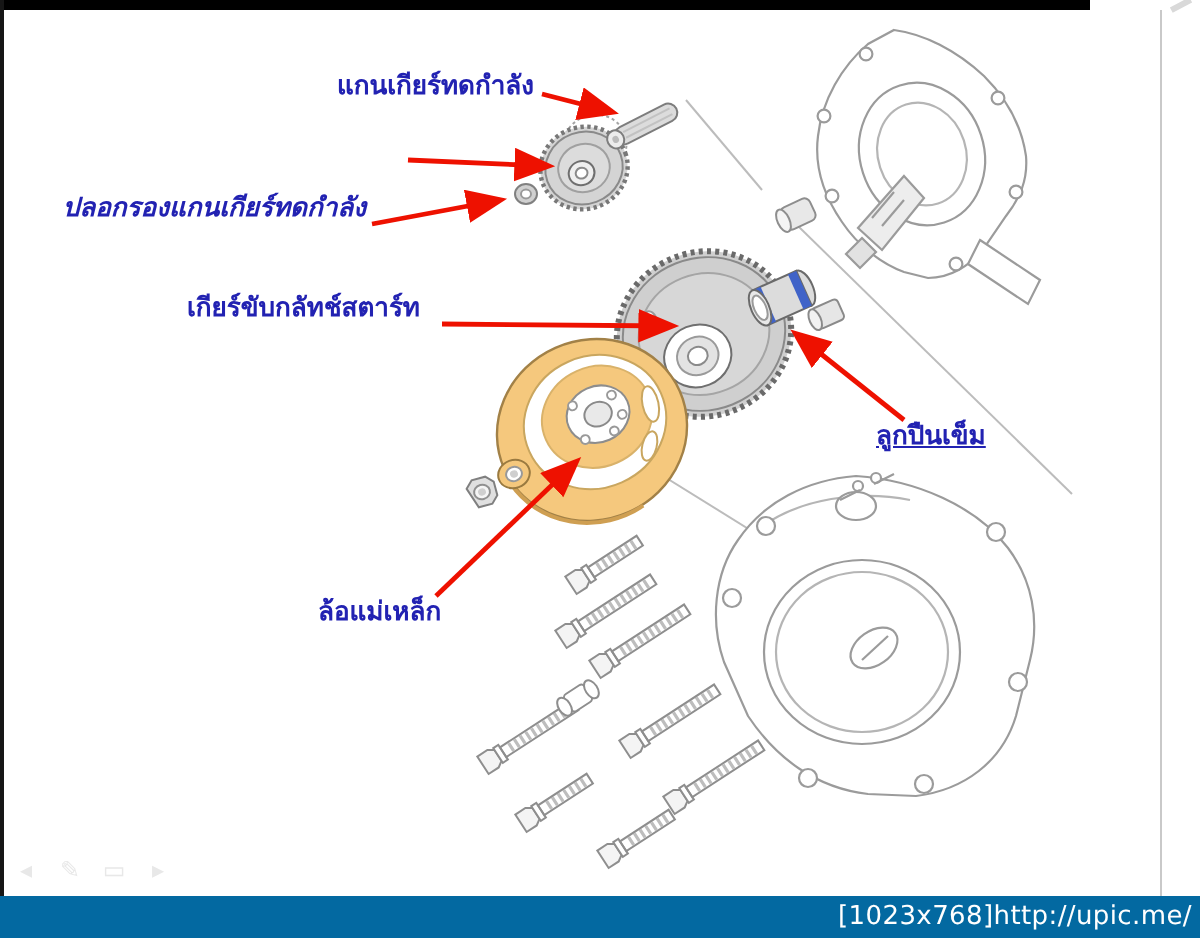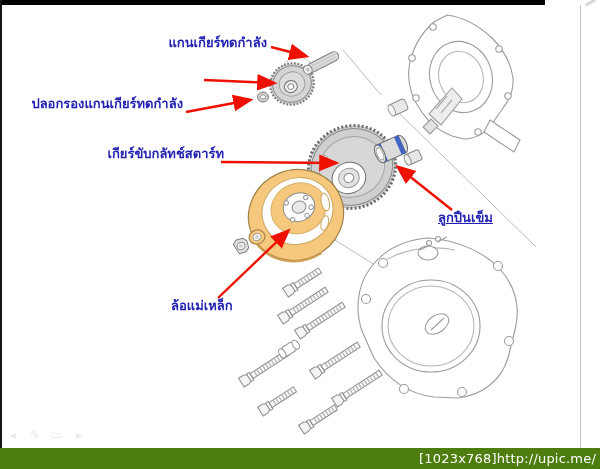--- a/index.html
+++ b/index.html
@@ -8,28 +8,28 @@
   .top-bar{position:absolute;left:0;top:0;width:545px;height:5px;background:#000;}
   .corner-mark{position:absolute;left:585px;top:1px;width:11px;height:3px;background:#d9d9d9;
                transform:rotate(-28deg);}
   .left-edge{position:absolute;left:0;top:0;width:2px;height:448px;background:#161616;}
   .right-line{position:absolute;left:580px;top:5px;width:1px;height:443px;background:#c9c9c9;}
   .diagram{position:absolute;left:0;top:0;width:600px;height:469px;}
   .lbl{position:absolute;color:#2222b2;font-weight:bold;font-size:13px;line-height:15px;
        white-space:nowrap;}
   #lbl-shaft{right:333px;top:35px;}
   #lbl-reduction{right:399px;top:66px;}
-  #lbl-bushing{right:417px;top:96px;}
-  #lbl-drive{right:376px;top:146px;}
+  #lbl-bushing{right:417px;top:96px;font-style:italic;}
+  #lbl-drive{right:390px;top:146px;}
   #lbl-needle{left:438px;top:210px;text-decoration:underline;}
-  #lbl-flywheel{left:159px;top:298px;margin-left:12px;}
+  #lbl-flywheel{left:159px;top:298px;}
   .ghost-toolbar{position:absolute;left:7px;top:429px;display:flex;gap:10px;
                  color:#e8e8e8;font-size:12px;line-height:12px;}
   .ghost-toolbar span{display:inline-block;width:12px;text-align:center;cursor:pointer;}
-  .bottom-bar{position:absolute;left:0;top:448px;width:600px;height:21px;background:#4d7c0f;
+  .bottom-bar{position:absolute;left:0;top:448px;width:600px;height:21px;background:#0369a1;
               box-sizing:border-box;display:flex;align-items:center;justify-content:flex-end;
               padding-right:4px;}
   .watermark{color:#fff;font-size:13px;letter-spacing:0.2px;
              font-family:"DejaVu Sans","Liberation Sans",sans-serif;}
 </style>
 </head>
 <body>
 
 <div class="stage">
 

